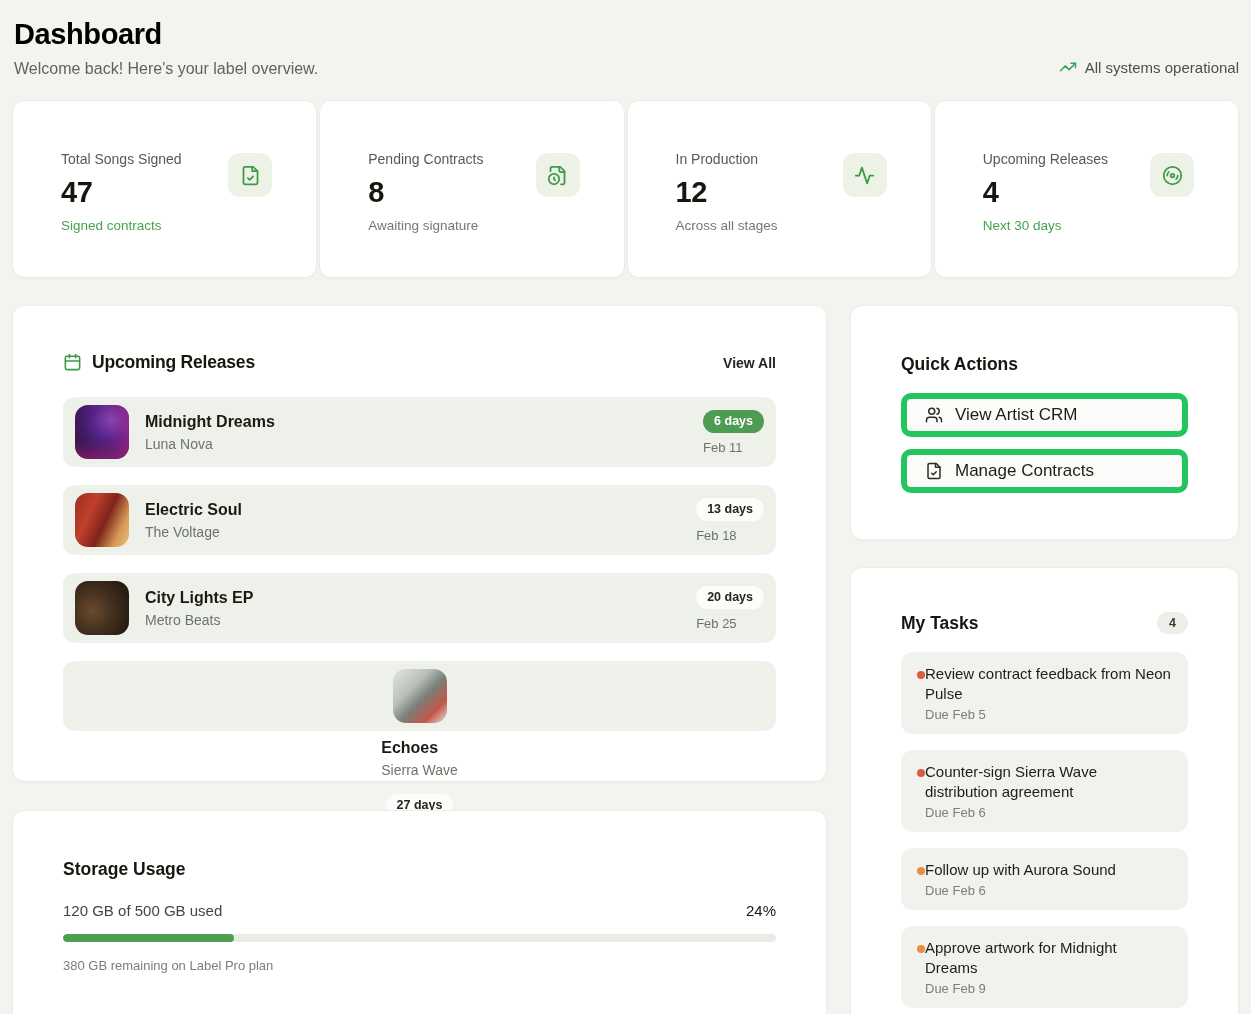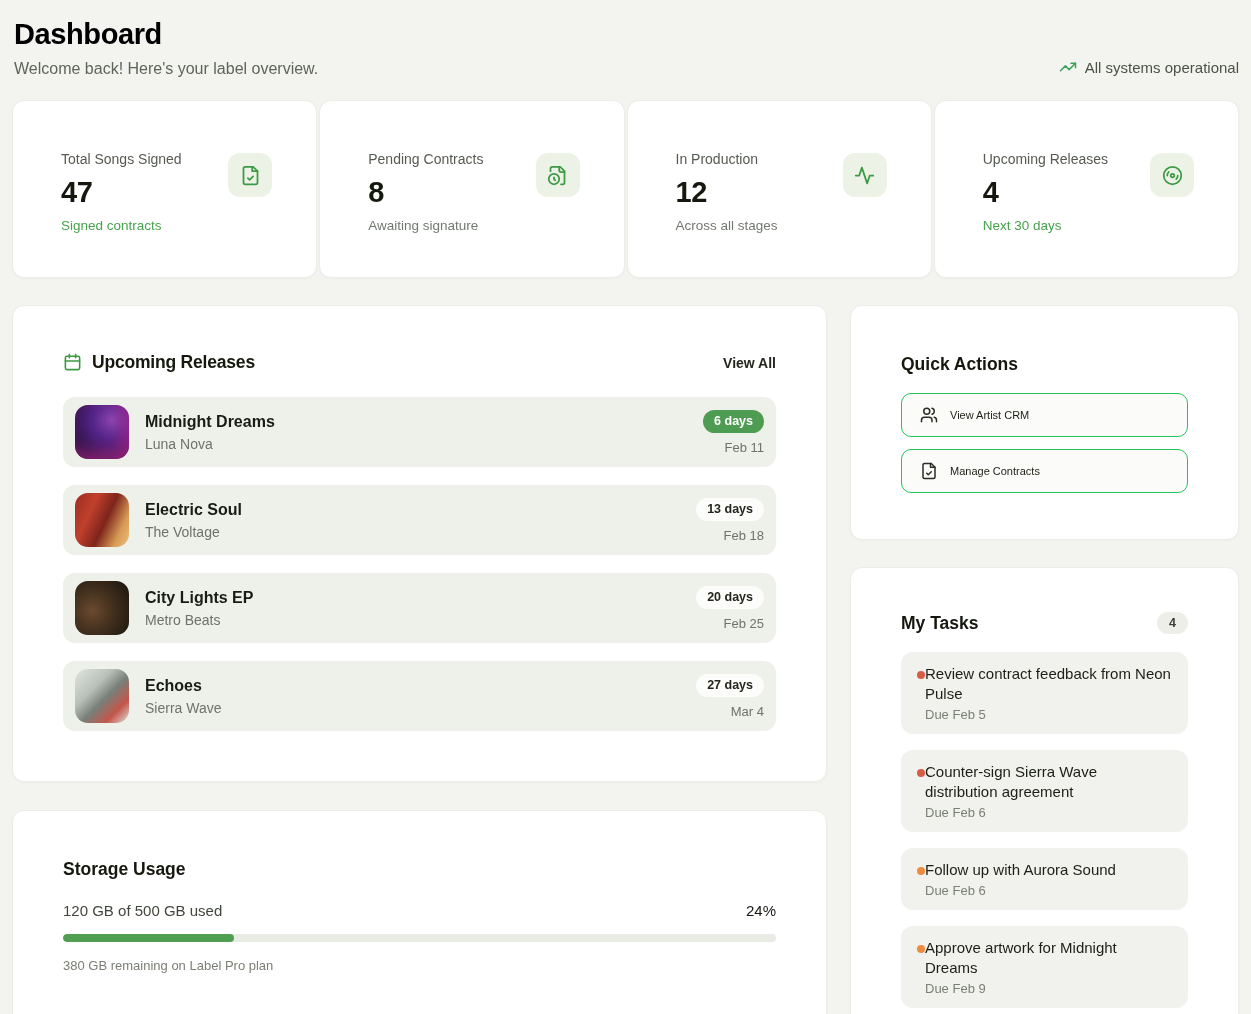--- a/index.html
+++ b/index.html
@@ -56,30 +56,30 @@
   .panel-title-wrap { display:flex; align-items:center; gap:10px; }
   .panel-title { font-size:17.5px; font-weight:700; color:#15180f; letter-spacing:-0.2px; }
   .panel-title-wrap svg { width:19px; height:19px; stroke:#3c9a44; }
   .view-all { font-size:14px; font-weight:600; color:#24271e; cursor:pointer; }
 
   .release-row {
     display:flex; align-items:center; gap:16px;
     background:#eef0ea; border-radius:12px;
     padding:8px 12px; height:70px; margin-bottom:18px;
   }
-  .release-row:last-child { margin-bottom:0; }
+  .release-row:last-child { margin-bottom:0;flex-direction:column; }
   .release-thumb { width:54px; height:54px; border-radius:13px; flex-shrink:0; }
   .thumb-purple-club { background:radial-gradient(circle at 68% 28%, #8b46b0 0%, #55258a 35%, #2a1447 75%, #1a0d2e 100%); box-shadow:inset -6px -8px 16px rgba(214,41,150,0.55); }
   .thumb-red-microphone { background:linear-gradient(115deg, #9c2d20 0%, #c0402c 30%, #7e241b 55%, #d89a55 80%, #ecc27c 100%); }
   .thumb-city-bar { background:radial-gradient(circle at 32% 55%, #6b4a2f 0%, #46321f 40%, #241b12 85%); }
   .thumb-smoke-singer { background:linear-gradient(135deg, #e2e5e0 0%, #b9c0ba 35%, #788079 55%, #c4564a 78%, #dfe2dd 100%); }
   .release-info { flex:1; min-width:0; }
   .release-title { font-size:16px; font-weight:600; color:#191c13; }
   .release-artist { font-size:14px; color:#6e736a; margin-top:5px; }
-  .release-meta { text-align:right; flex-shrink:0; }
+  .release-meta { flex-shrink:0; }
   .release-badge {
     display:inline-block; padding:4px 11px; border-radius:999px;
     font-size:12.5px; font-weight:700; line-height:15px;
   }
   .badge-green { background:#4e9b52; color:#ffffff; }
   .badge-light { background:#fcfcfb; color:#24271e; }
   .release-date { font-size:13px; color:#6e736a; margin-top:7px; }
 
   
   .storage-panel { padding:48px 50px 54px 50px; }
@@ -90,22 +90,22 @@
   .progress-track { margin-top:15px; height:8px; border-radius:4px; background:#e9ebe5; overflow:hidden; }
   .progress-fill { height:100%; border-radius:4px; background:#4f9e52; }
   .storage-remaining { font-size:13px; color:#7a7f74; margin-top:16px; }
 
   
   .qa-panel { padding:48px 50px 46px 50px; }
   .qa-title { font-size:17.5px; font-weight:700; color:#15180f; margin-bottom:18px; }
   .qa-button {
     display:flex; align-items:center; gap:12px; width:100%;
     height:44px; padding:0 18px; margin-bottom:12px;
-    background:#fbfbfa; border:1px solid #22c55e; border-radius:10px;
-    font-family:inherit; font-size:11px; font-weight:500; color:#1c1f16; cursor:pointer;
+    background:#fbfbfa; border:6px solid #22c55e; border-radius:10px;
+    font-family:inherit; font-size:17px; font-weight:500; color:#1c1f16; cursor:pointer;
   }
   .qa-button:last-child { margin-bottom:0; }
   .qa-button svg { width:18px; height:18px; stroke:#2a2d24; flex-shrink:0; }
 
   
   .tasks-panel { padding:44px 50px 40px 50px; }
   .tasks-header { display:flex; align-items:center; justify-content:space-between; margin-bottom:18px; }
   .tasks-title { font-size:17.5px; font-weight:700; color:#15180f; }
   .tasks-count {
     background:#edeee8; border-radius:999px; padding:4px 12px;

